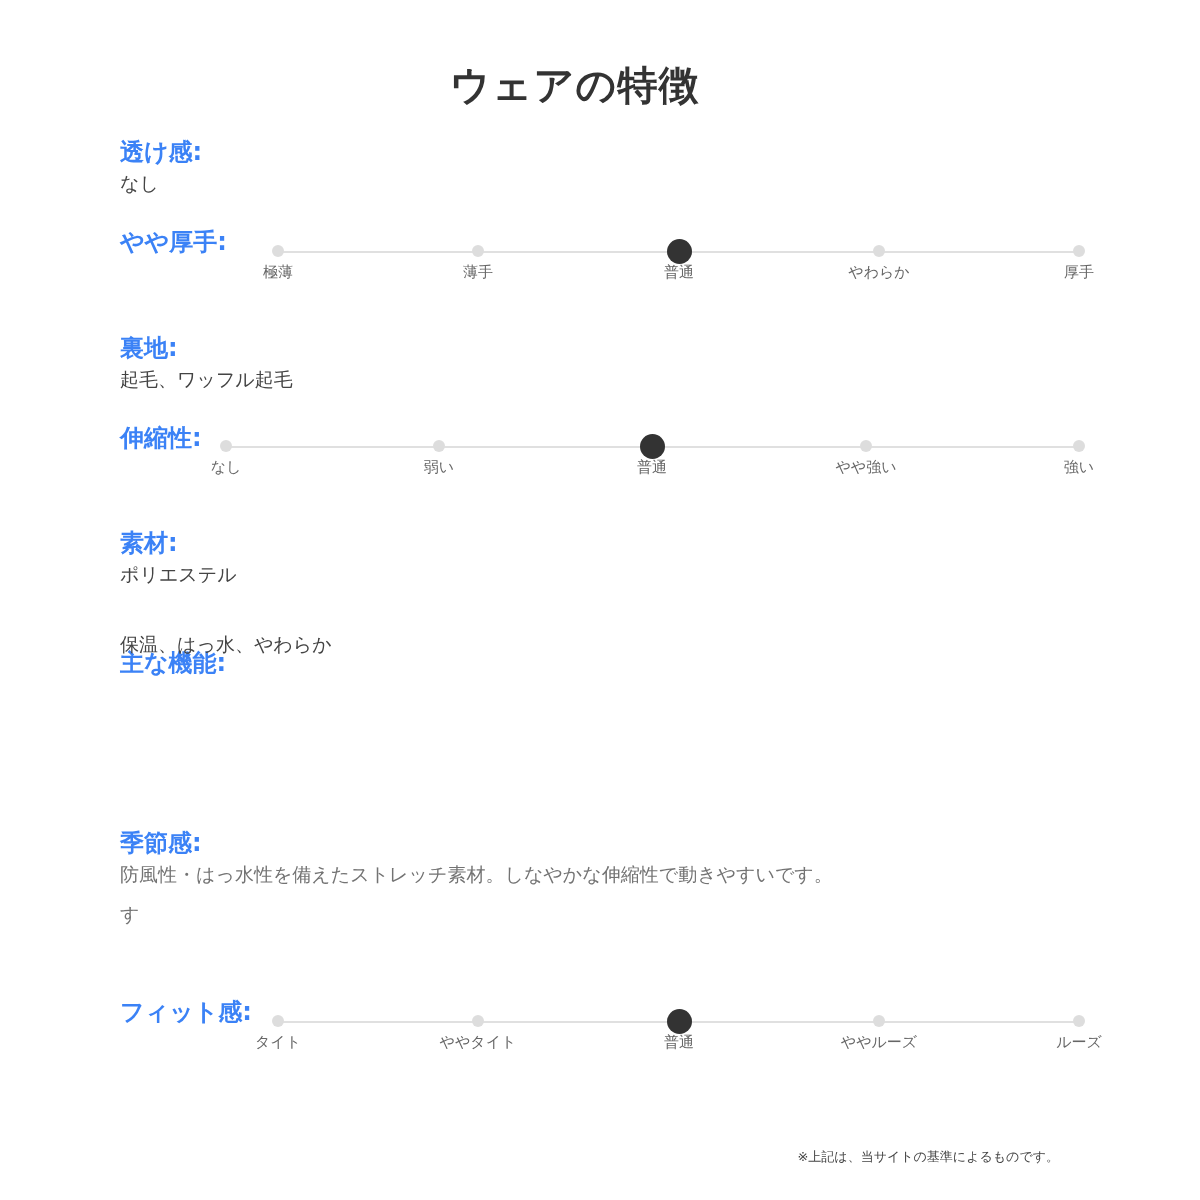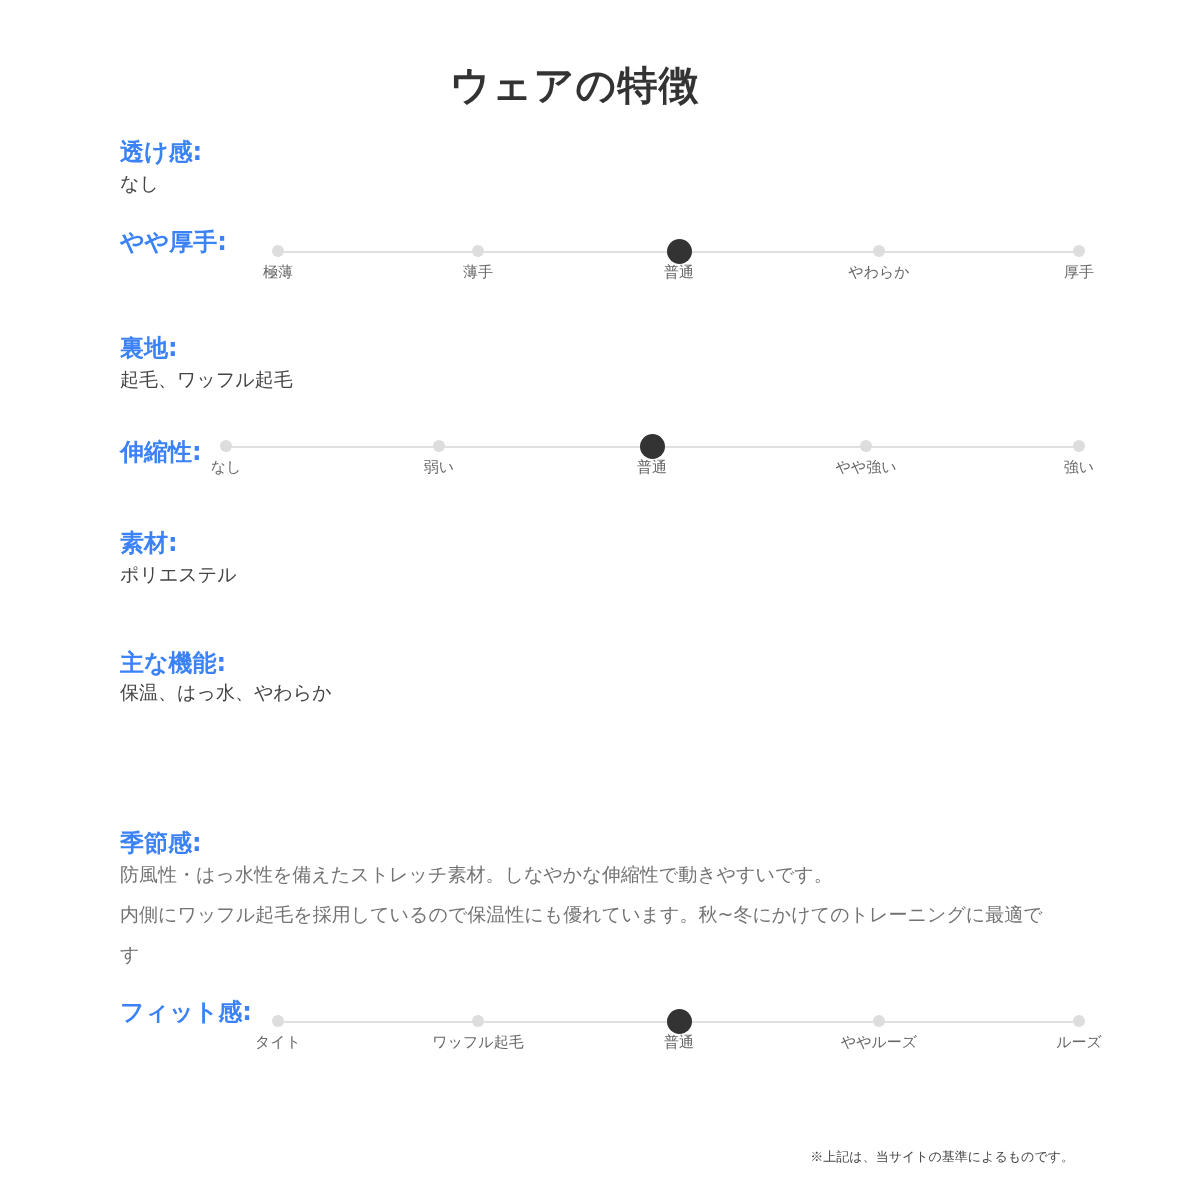--- a/index.html
+++ b/index.html
@@ -33,23 +33,22 @@
     background: #dddddd; left: -6px; top: -6px;
   }
   .scale .dot.active {
     width: 25px; height: 25px; left: -12px; top: -12px; background: #333333;
   }
   .scale .stop-label {
     position: absolute; top: 12px; left: -80px; width: 160px; text-align: center;
     font-size: 15px; color: #666666; white-space: nowrap;
   }
   .footnote {
-    position: absolute; right: 126px; top: 1148px; font-size: 13px; color: #444444;
+    position: absolute; right: 141px; top: 1148px; font-size: 13px; color: #444444;
     white-space: nowrap;
-    font-family: Liberation Serif, serif;
   }
 </style>
 </head>
 <body>
 
 <div class="title">ウェアの特徴</div>
 
 <div class="label" style="top:137px;">透け感:</div>
 <div class="value" style="top:170px;">なし</div>
 
@@ -74,21 +73,21 @@
   </div>
   <div class="stop" style="left:1079px;">
     <div class="dot"></div>
     <div class="stop-label">厚手</div>
   </div>
 </div>
 
 <div class="label" style="top:333px;">裏地:</div>
 <div class="value" style="top:366px;">起毛、ワッフル起毛</div>
 
-<div class="label" style="top:423px;margin-top:14px;">伸縮性:</div>
+<div class="label" style="top:423px;">伸縮性:</div>
 <div class="scale" style="top:446px;">
   <div class="line" style="left:226px; width:853px;"></div>
   <div class="stop" style="left:226px;">
     <div class="dot"></div>
     <div class="stop-label">なし</div>
   </div>
   <div class="stop" style="left:439px;">
     <div class="dot"></div>
     <div class="stop-label">弱い</div>
   </div>
@@ -103,39 +102,38 @@
   <div class="stop" style="left:1079px;">
     <div class="dot"></div>
     <div class="stop-label">強い</div>
   </div>
 </div>
 
 <div class="label" style="top:528px;">素材:</div>
 <div class="value" style="top:561px;">ポリエステル</div>
 
 <div class="label" style="top:648px;">主な機能:</div>
-<div class="value" style="top:679px;">保温、はっ水、やわらか</div>
+<div class="value" style="top:631px;">保温、はっ水、やわらか</div>
 
 <div class="label" style="top:828px;">季節感:</div>
 <div class="para" style="top:854px;">
   <div>防風性・はっ水性を備えたストレッチ素材。しなやかな伸縮性で動きやすいです。</div>
-  <div>内側にワッフル起毛を採用しているので保温性にも優れています。秋~冬にかけてのトレーニングに最適で</div>
   <div>す</div>
 </div>
 
 <div class="label" style="top:997px;">フィット感:</div>
 <div class="scale" style="top:1021px;">
   <div class="line" style="left:278px; width:801px;"></div>
   <div class="stop" style="left:278px;">
     <div class="dot"></div>
     <div class="stop-label">タイト</div>
   </div>
   <div class="stop" style="left:478px;">
     <div class="dot"></div>
-    <div class="stop-label">ワッフル起毛</div>
+    <div class="stop-label">ややタイト</div>
   </div>
   <div class="stop" style="left:679px;">
     <div class="dot active"></div>
     <div class="stop-label">普通</div>
   </div>
   <div class="stop" style="left:879px;">
     <div class="dot"></div>
     <div class="stop-label">ややルーズ</div>
   </div>
   <div class="stop" style="left:1079px;">

